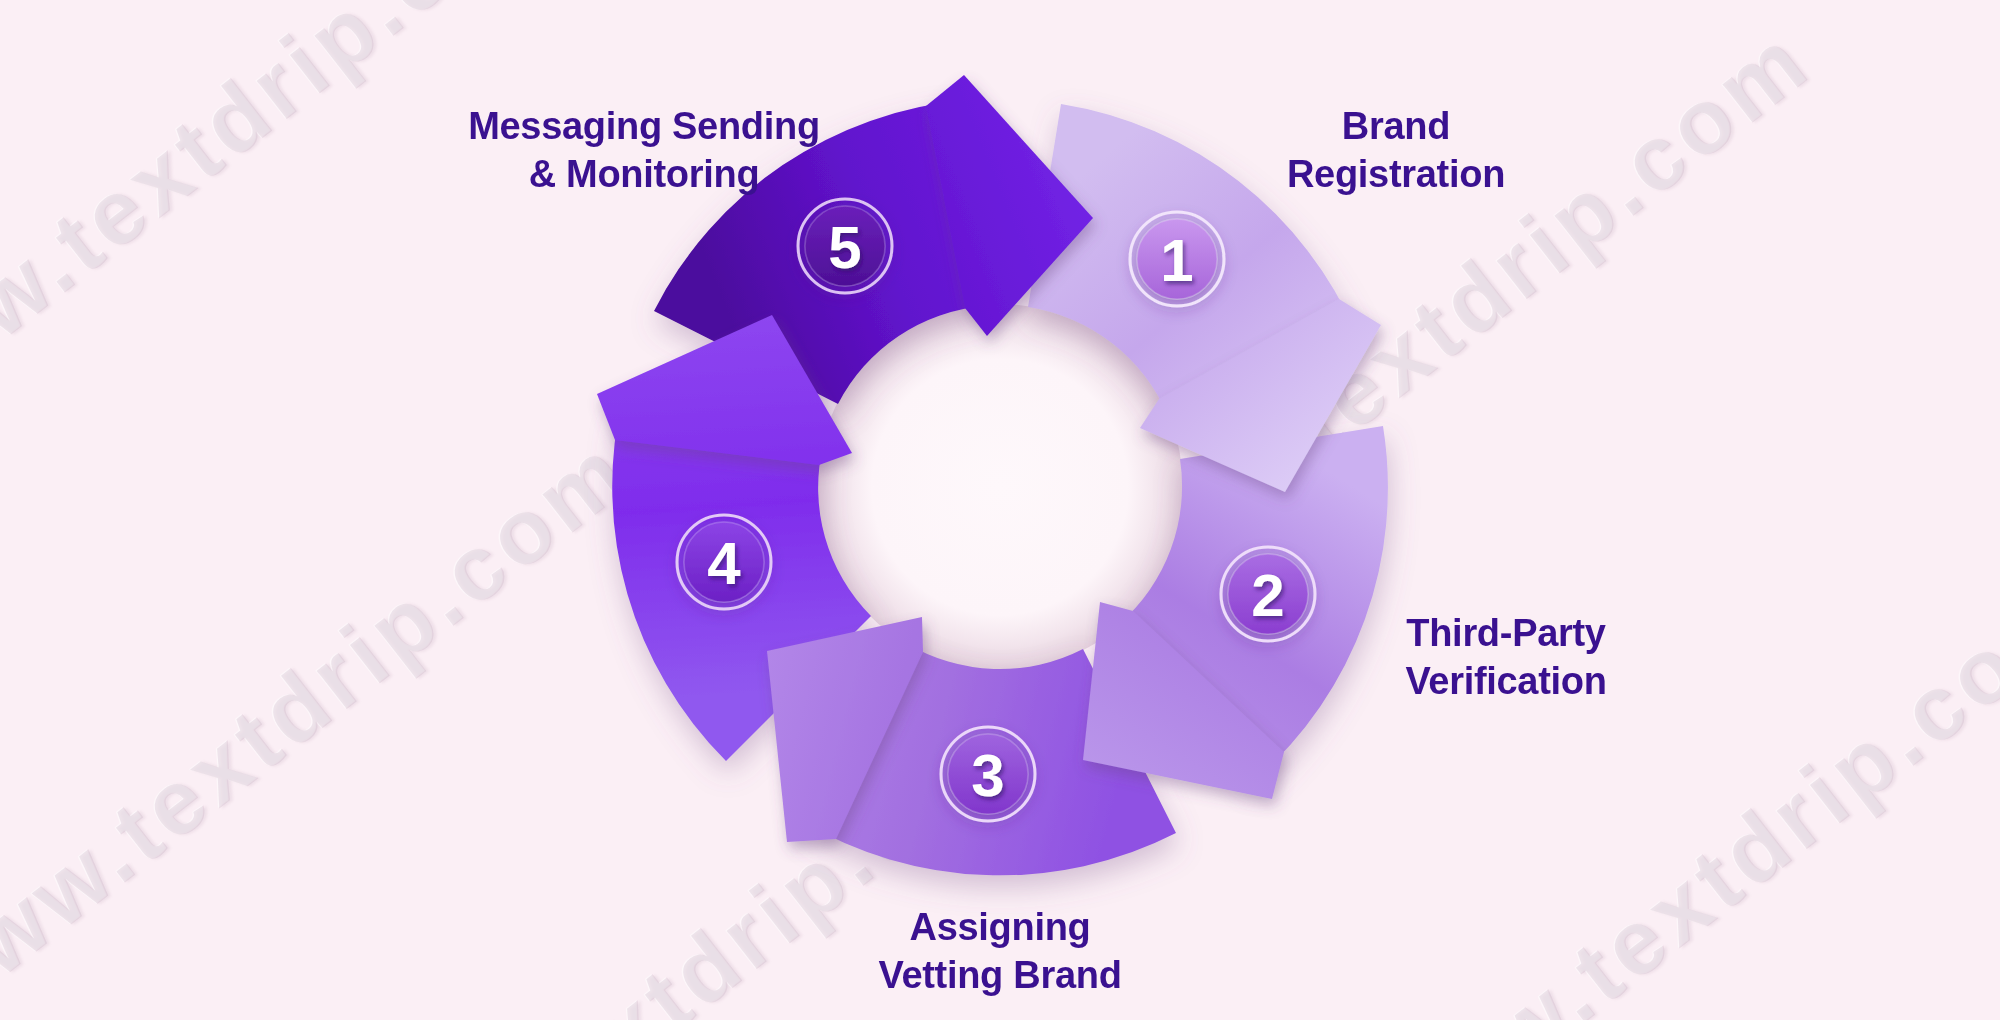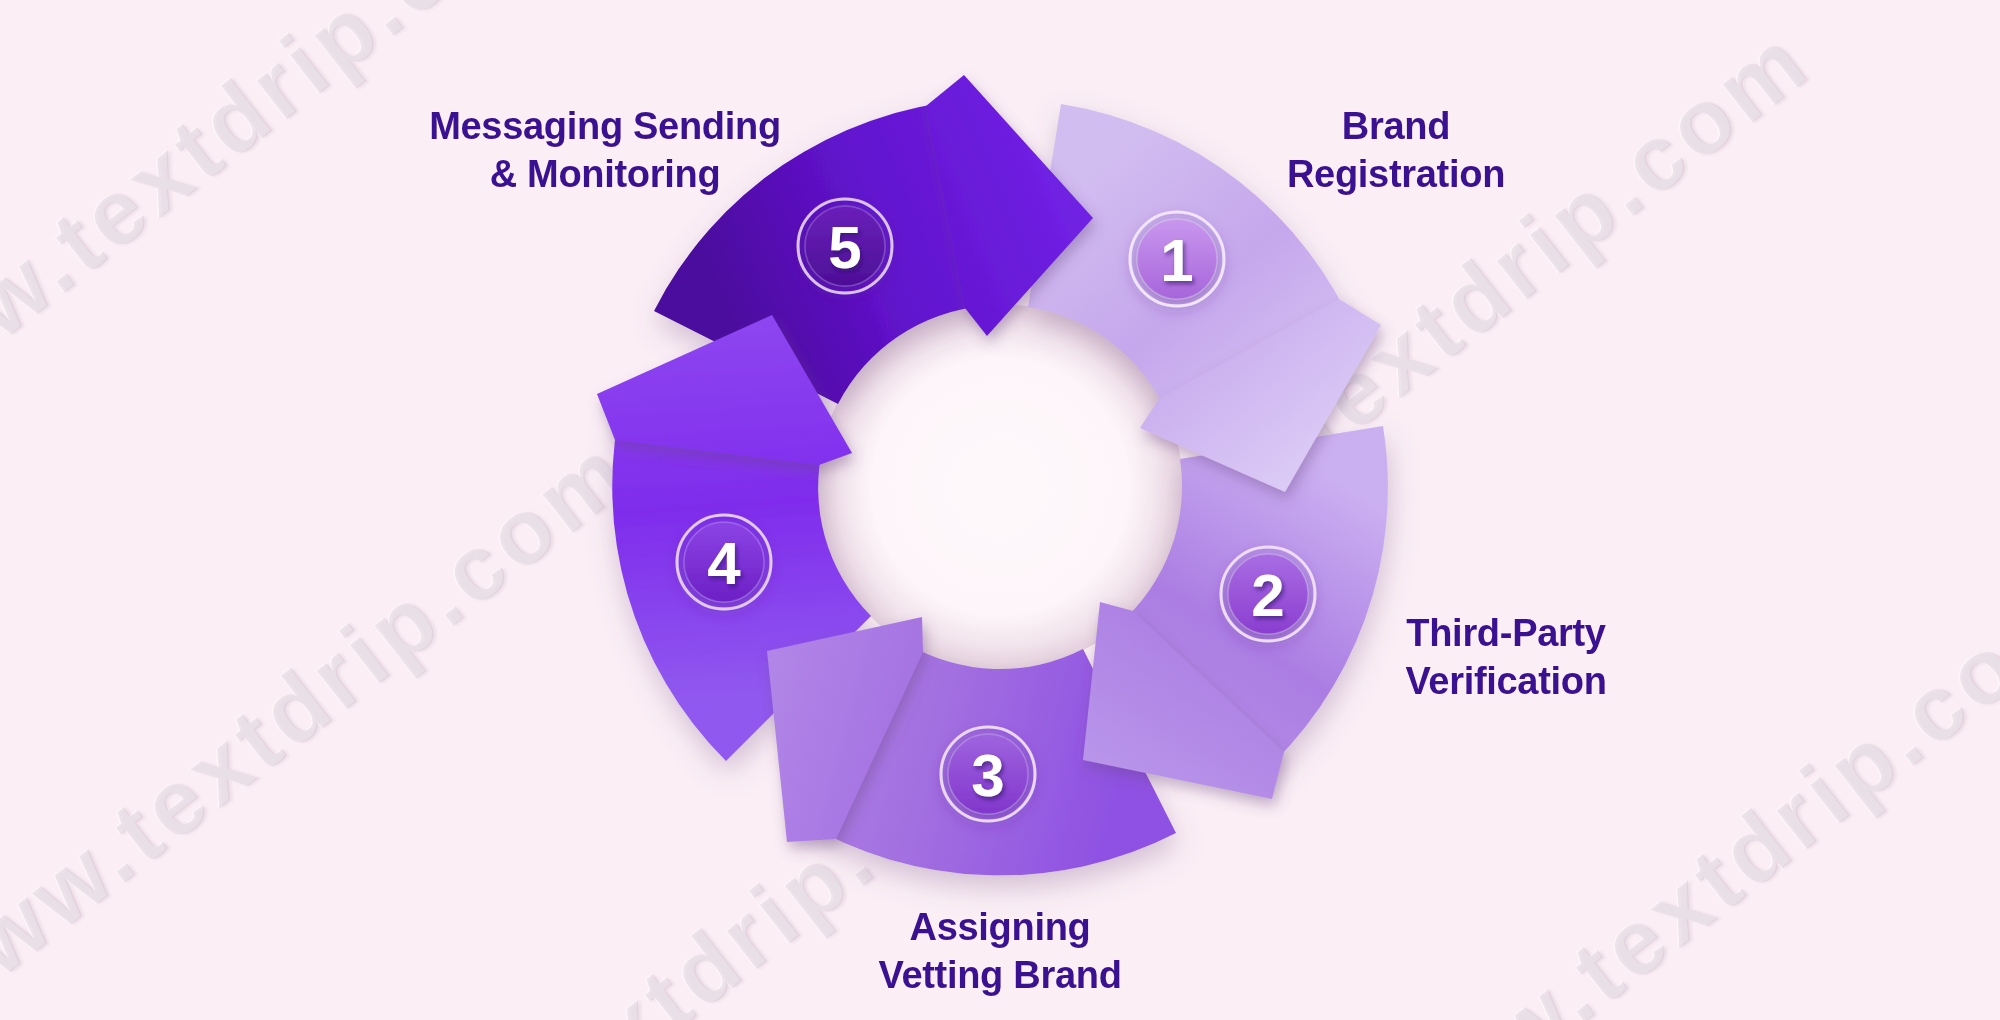--- a/index.html
+++ b/index.html
@@ -168,16 +168,16 @@
       <text class="badge-number" y="0" dy="0.36em" filter="url(#f-num)">5</text>
     </g>
   </svg>
 
   <div class="step-label" style="left: 1396px; top: 103px; color: rgb(58, 17, 144);">Brand
 Registration</div>
   <div class="step-label" style="left: 1506px; top: 610px; color: rgb(58, 17, 144);">Third-Party
 Verification</div>
   <div class="step-label" style="left: 1000px; top: 904px; color: rgb(58, 17, 144);">Assigning
 Vetting Brand</div>
-  <div class="step-label" style="left: 605px; top: 103px; color: rgb(58, 17, 144);">Messaging Sending
+  <div class="step-label" style="left: 644px; top: 103px; color: rgb(58, 17, 144);">Messaging Sending
 &amp; Monitoring</div>
 
 </div>
 
 </body></html>

